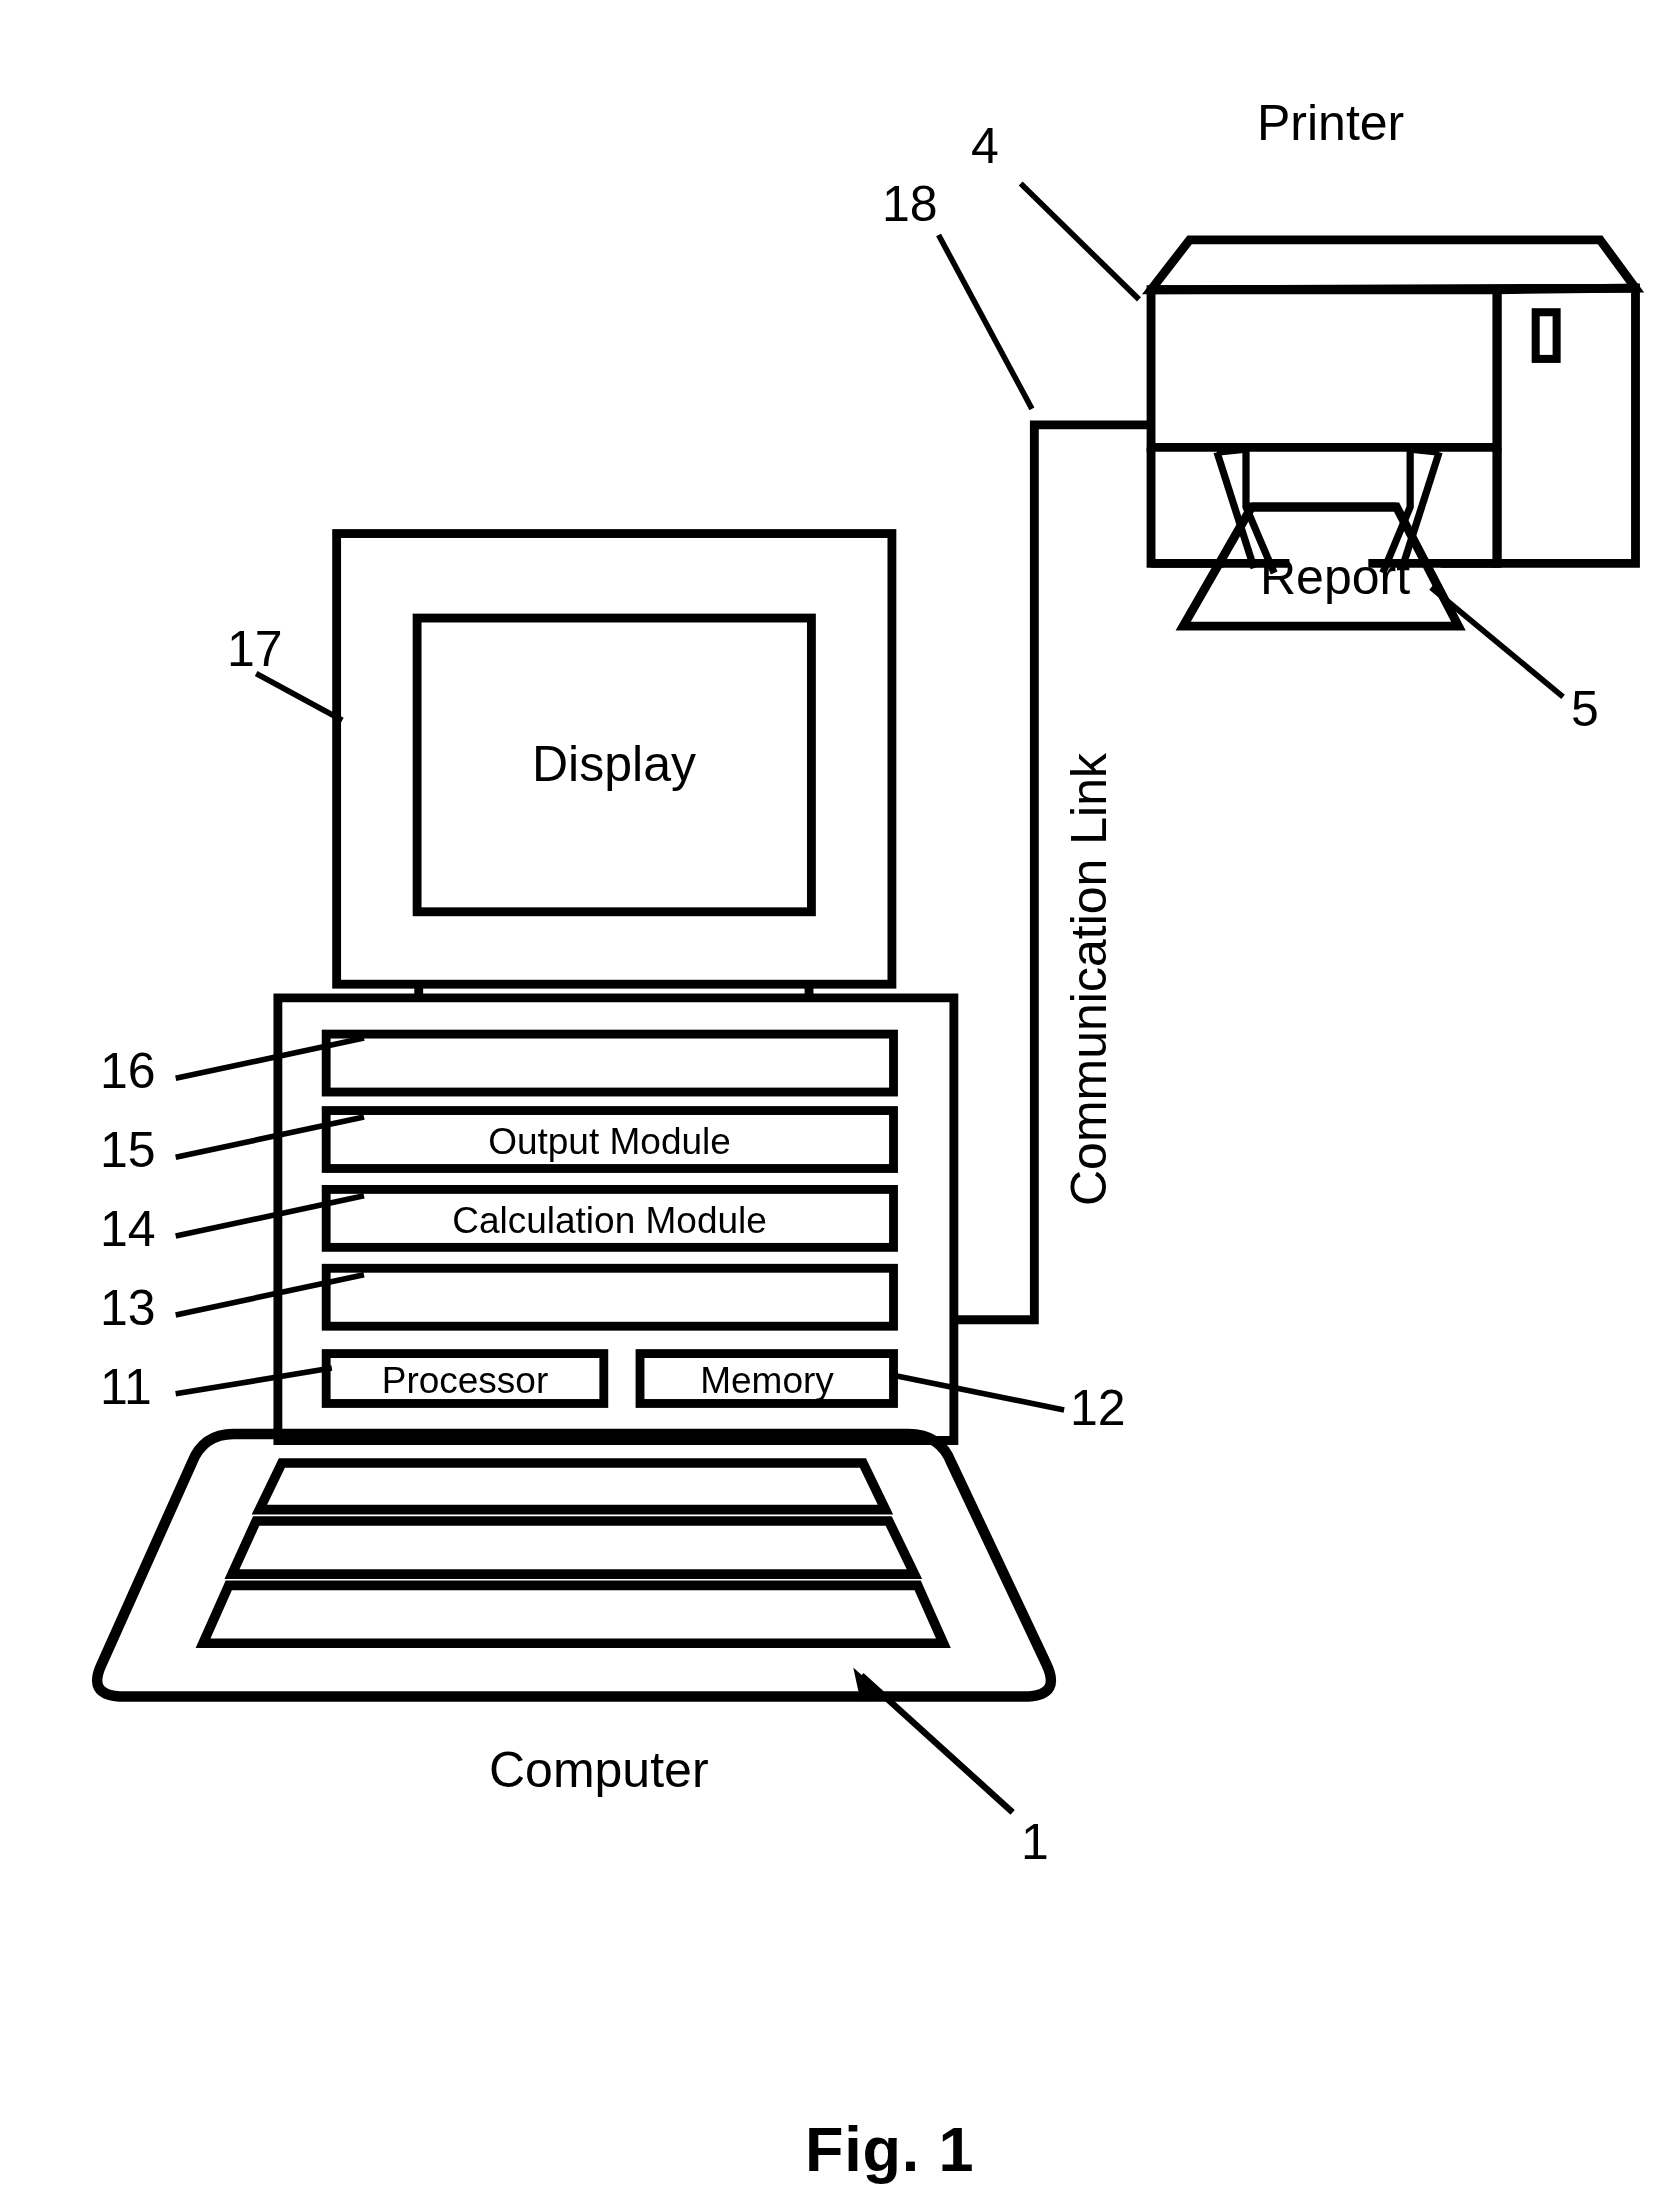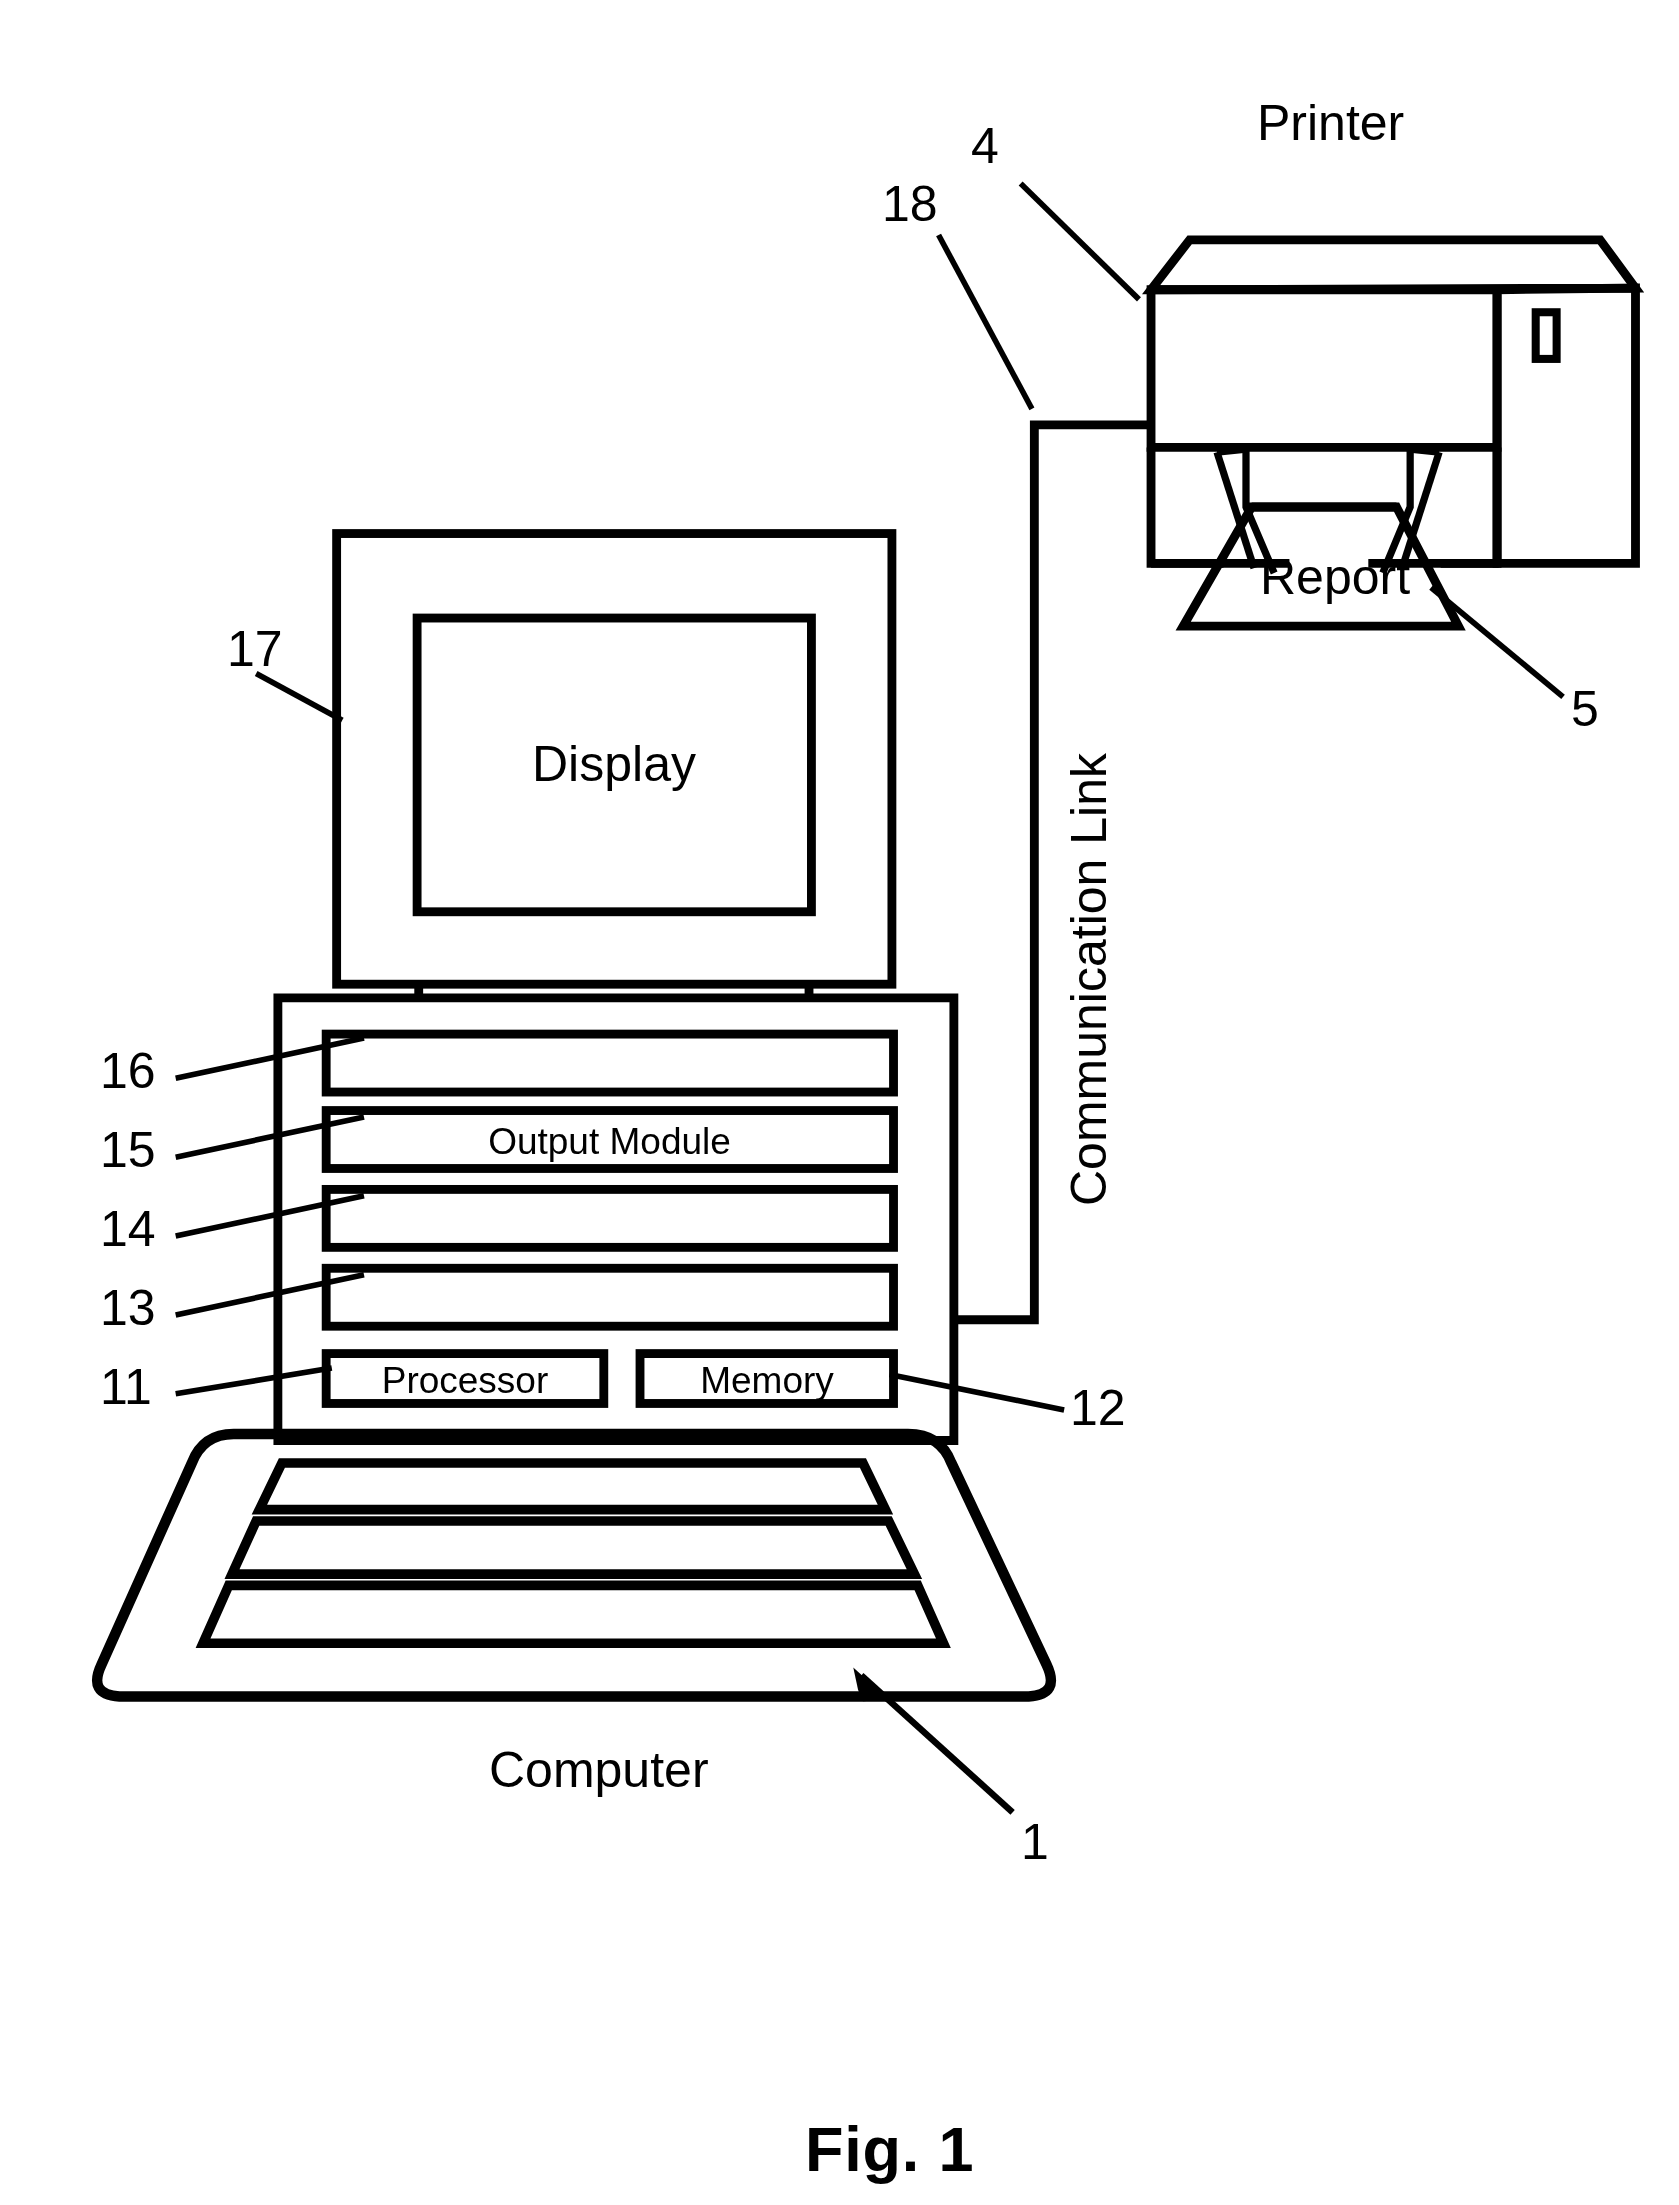--- a/index.html
+++ b/index.html
@@ -144,20 +144,21 @@
   <div class="lbl bigtext ctr" style="left:417px;top:739px;width:394px;">Display</div>
 
   <div class="lbl refnum" style="left:100px;top:1046px;">16</div>
   <div class="lbl refnum" style="left:100px;top:1125px;">15</div>
   <div class="lbl refnum" style="left:100px;top:1204px;">14</div>
   <div class="lbl refnum" style="left:100px;top:1283px;">13</div>
   <div class="lbl refnum" style="left:100px;top:1362px;">11</div>
   <div class="lbl refnum" style="left:1070px;top:1383px;">12</div>
 
   <div class="lbl boxtext ctr" style="left:326px;top:1123px;width:567px;">Output Module</div>
+  <div class="lbl boxtext ctr" style="left:326px;top:1202px;width:567px;">Calculation Module</div>
   <div class="lbl boxtext ctr" style="left:326px;top:1362px;width:278px;">Processor</div>
   <div class="lbl boxtext ctr" style="left:640px;top:1362px;width:254px;">Memory</div>
 
   <div class="lbl bigtext" style="left:489px;top:1745px;">Computer</div>
 
   <div class="lbl refnum" style="left:1021px;top:1817px;">1</div>
 
   <div class="lbl figcap" style="left:805px;top:2078px;margin-top:40px;">Fig. 1</div>
 
 </div>

